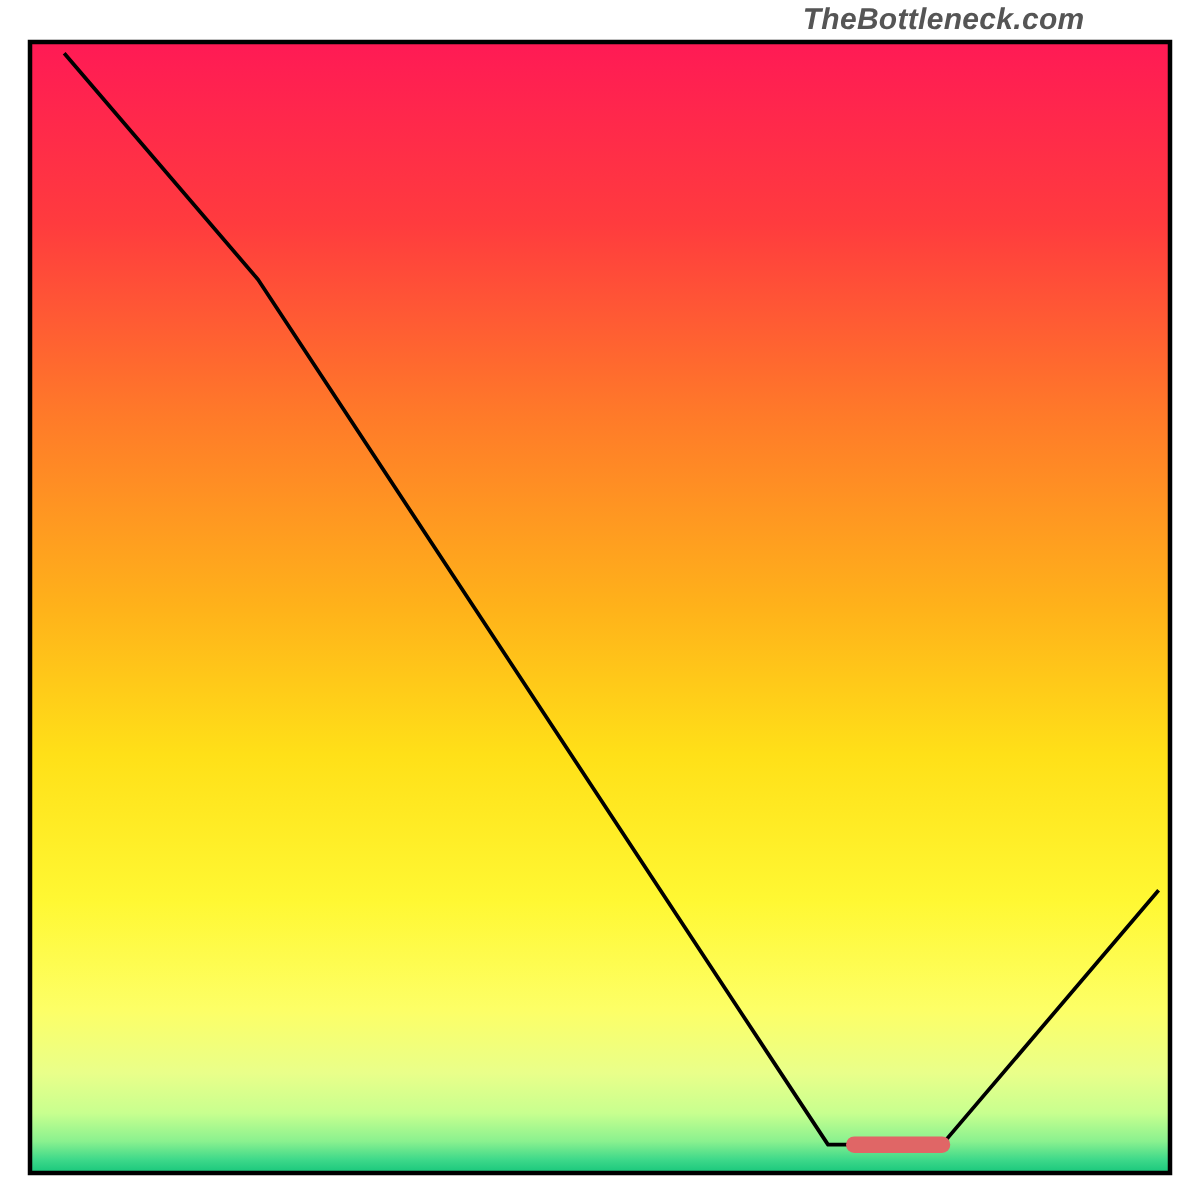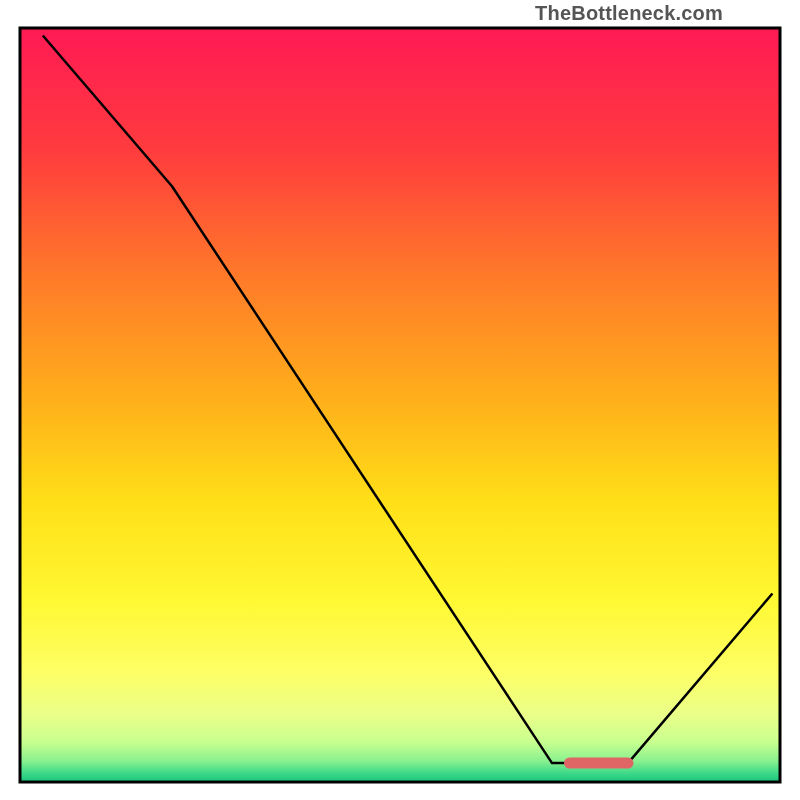--- a/index.html
+++ b/index.html
@@ -9,20 +9,21 @@
     height: 800px;
     overflow: hidden;
     font-family: Arial, Helvetica, sans-serif;
     background: #ffffff;
   }
   .outer {
     position: relative;
     width: 731px;
     height: 800px;
     box-sizing: border-box;
+    font-style: italic;
   }
   .watermark {
     position: absolute;
     top: 2px;
     right: 8px;
     font-size: 20px;
     font-weight: 600;
     color: #555555;
     letter-spacing: 0.2px;
   }

